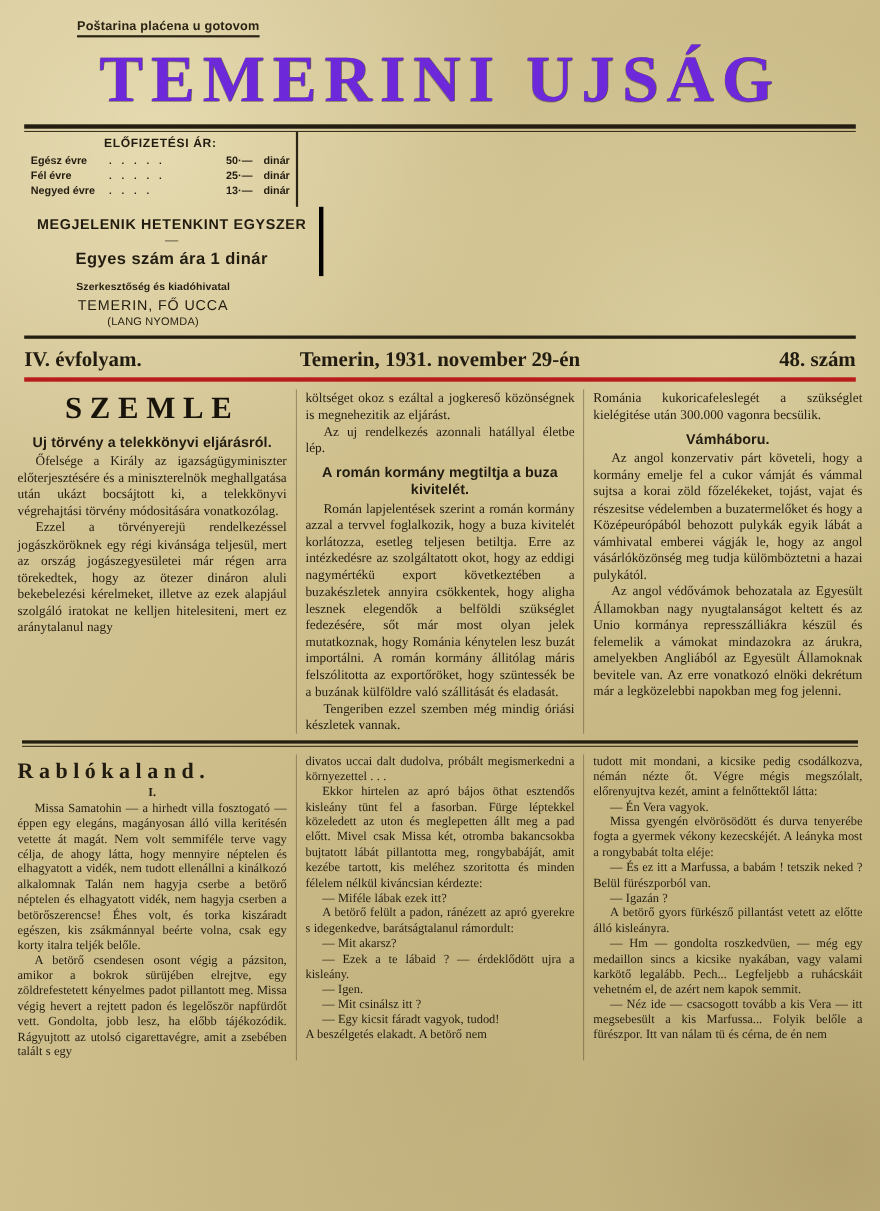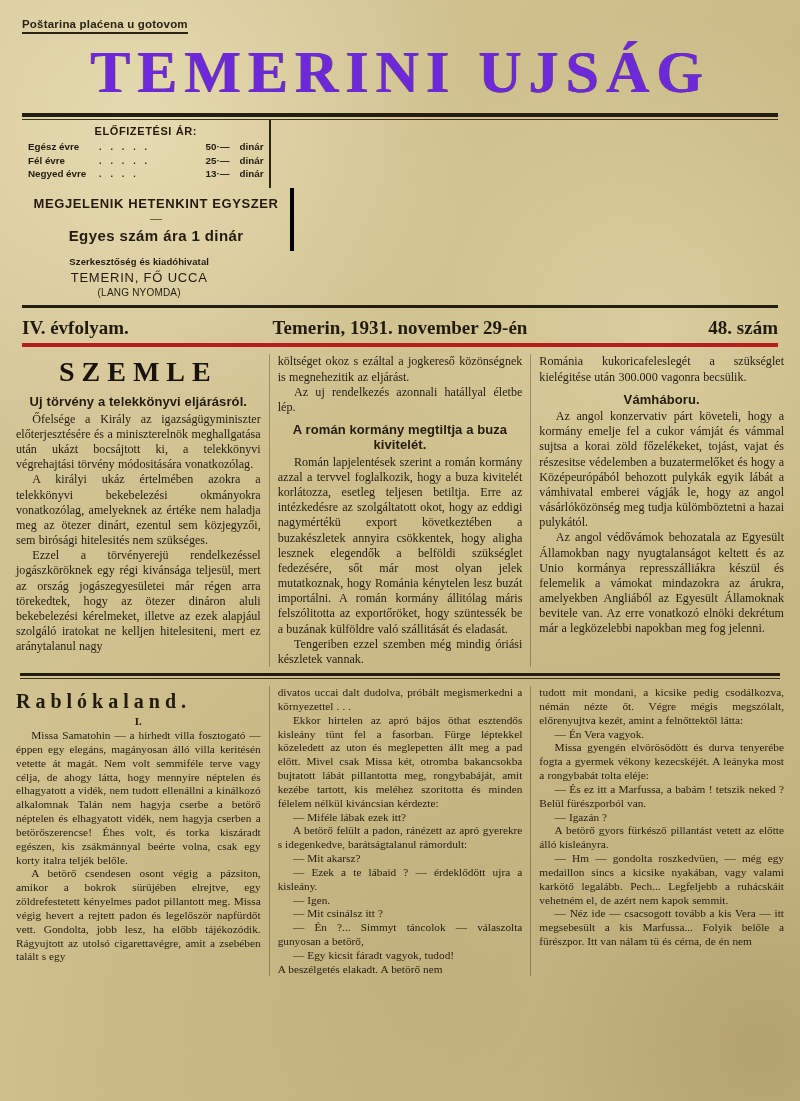--- a/index.html
+++ b/index.html
@@ -30,20 +30,21 @@
   }
   .sheet {
     position: absolute;
     inset: 0;
     padding: 0;
   }
 
   
   .postmark-wrap {
     padding: 14px 16px 0 22px;
+    margin-left: 48px;
   }
   .postmark {
     display: inline-block;
     font-family: "Liberation Sans", sans-serif;
     font-weight: bold;
     font-size: 11.5px;
     letter-spacing: 0.2px;
     padding-bottom: 2px;
     border-bottom: 2px solid #2b2414;
     color: #2b2414;
@@ -294,21 +295,20 @@
     <div class="issue-date">Temerin, 1931. november 29-én</div>
     <div class="issue-num">48. szám</div>
   </div>
 
   <div class="section">
 
     <div class="col">
       <div class="szemle">SZEMLE</div>
       <div class="subhead first">Uj törvény a telekkönyvi eljárásról.</div>
       <p class="body">Őfelsége a Király az igazságügyminiszter előterjesztésére és a miniszterelnök meghallgatása után ukázt bocsájtott ki, a telekkönyvi végrehajtási törvény módositására vonatkozólag.</p>
-      <p class="body">A királyi ukáz értelmében azokra a telekkönyvi bekebelezési okmányokra vonatkozólag, amelyeknek az értéke nem haladja meg az ötezer dinárt, ezentul sem közjegyzői, sem birósági hitelesités nem szükséges.</p>
       <p class="body">Ezzel a törvényerejü rendelkezéssel jogászköröknek egy régi kivánsága teljesül, mert az ország jogászegyesületei már régen arra törekedtek, hogy az ötezer dináron aluli bekebelezési kérelmeket, illetve az ezek alapjául szolgáló iratokat ne kelljen hitelesiteni, mert ez aránytalanul nagy</p>
     </div>
 
     <div class="col bl">
       <p class="body noindent">költséget okoz s ezáltal a jogkereső közönségnek is megnehezitik az eljárást.</p>
       <p class="body">Az uj rendelkezés azonnali hatállyal életbe lép.</p>
       <div class="subhead">A román kormány megtiltja a buza kivitelét.</div>
       <p class="body">Román lapjelentések szerint a román kormány azzal a tervvel foglalkozik, hogy a buza kivitelét korlátozza, esetleg teljesen betiltja. Erre az intézkedésre az szolgáltatott okot, hogy az eddigi nagymértékü export következtében a buzakészletek annyira csökkentek, hogy aligha lesznek elegendők a belföldi szükséglet fedezésére, sőt már most olyan jelek mutatkoznak, hogy Románia kénytelen lesz buzát importálni. A román kormány állitólag máris felszólitotta az exportőröket, hogy szüntessék be a buzának külföldre való szállitását és eladasát.</p>
       <p class="body">Tengeriben ezzel szemben még mindig óriási készletek vannak.</p>
     </div>
@@ -335,21 +335,20 @@
 
     <div class="col bl">
       <p class="body small noindent">divatos uccai dalt dudolva, próbált megismerkedni a környezettel . . .</p>
       <p class="body small">Ekkor hirtelen az apró bájos öthat esztendős kisleány tünt fel a fasorban. Fürge léptekkel közeledett az uton és meglepetten állt meg a pad előtt. Mivel csak Missa két, otromba bakancsokba bujtatott lábát pillantotta meg, rongybabáját, amit kezébe tartott, kis meléhez szoritotta és minden félelem nélkül kiváncsian kérdezte:</p>
       <p class="body small dlg">— Miféle lábak ezek itt?</p>
       <p class="body small">A betörő felült a padon, ránézett az apró gyerekre s idegenkedve, barátságtalanul rámordult:</p>
       <p class="body small dlg">— Mit akarsz?</p>
       <p class="body small dlg">— Ezek a te lábaid ? — érdeklődött ujra a kisleány.</p>
       <p class="body small dlg">— Igen.</p>
       <p class="body small dlg">— Mit csinálsz itt ?</p>
-      <p class="body small dlg">— Én ?... Simmyt táncolok — válaszolta gunyosan a betörő,</p>
       <p class="body small dlg">— Egy kicsit fáradt vagyok, tudod!</p>
       <p class="body small noindent">A beszélgetés elakadt. A betörő nem</p>
     </div>
 
     <div class="col bl">
       <p class="body small noindent">tudott mit mondani, a kicsike pedig csodálkozva, némán nézte őt. Végre mégis megszólalt, előrenyujtva kezét, amint a felnőttektől látta:</p>
       <p class="body small dlg">— Én Vera vagyok.</p>
       <p class="body small">Missa gyengén elvörösödött és durva tenyerébe fogta a gyermek vékony kezecskéjét. A leányka most a rongybabát tolta eléje:</p>
       <p class="body small dlg">— És ez itt a Marfussa, a babám ! tetszik neked ? Belül fürészporból van.</p>
       <p class="body small dlg">— Igazán ?</p>

